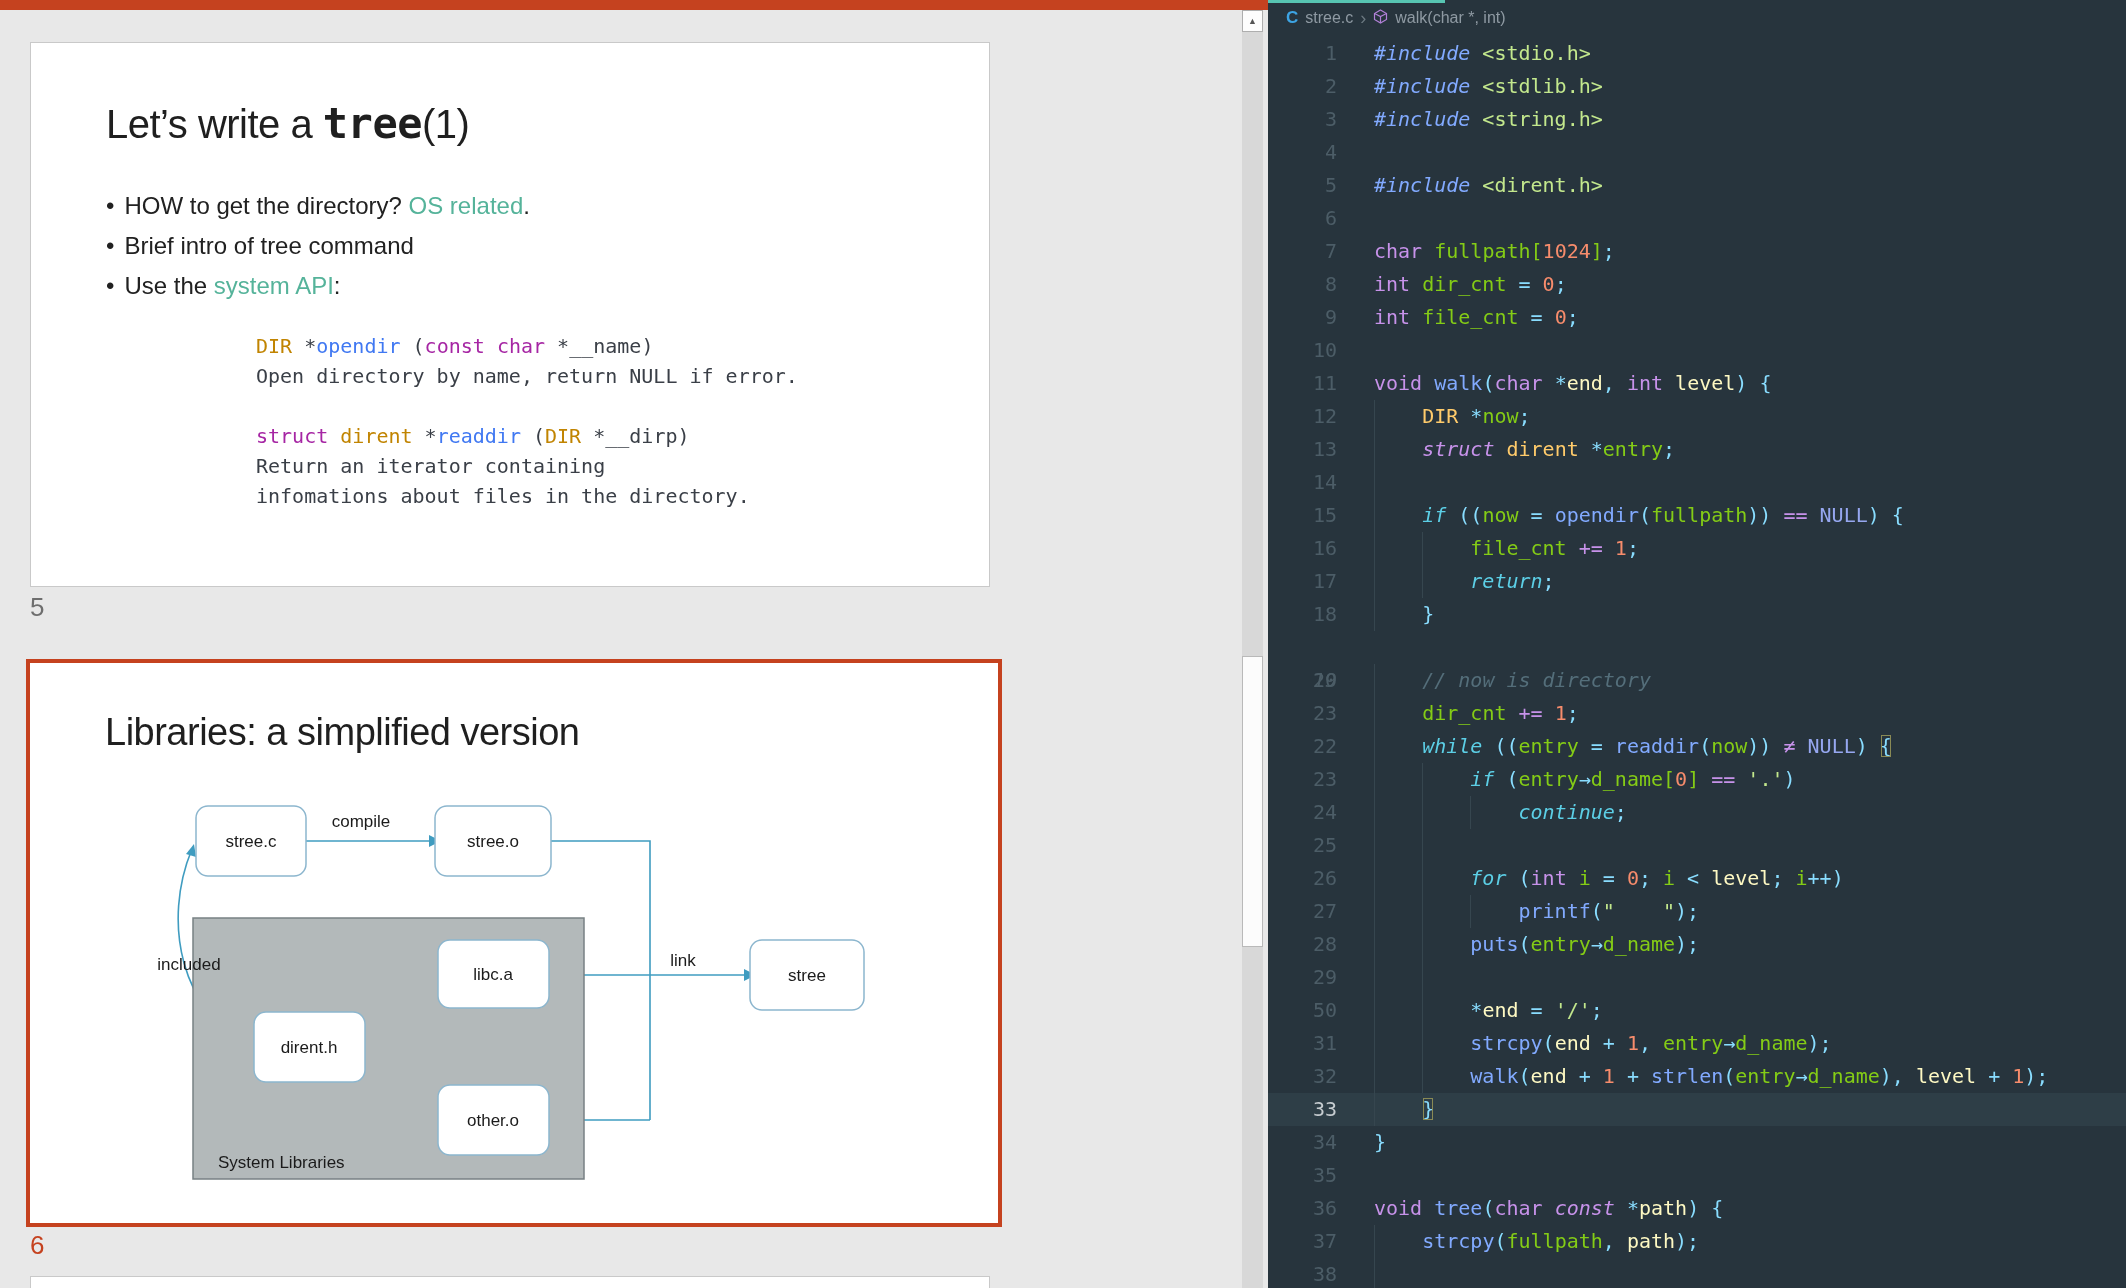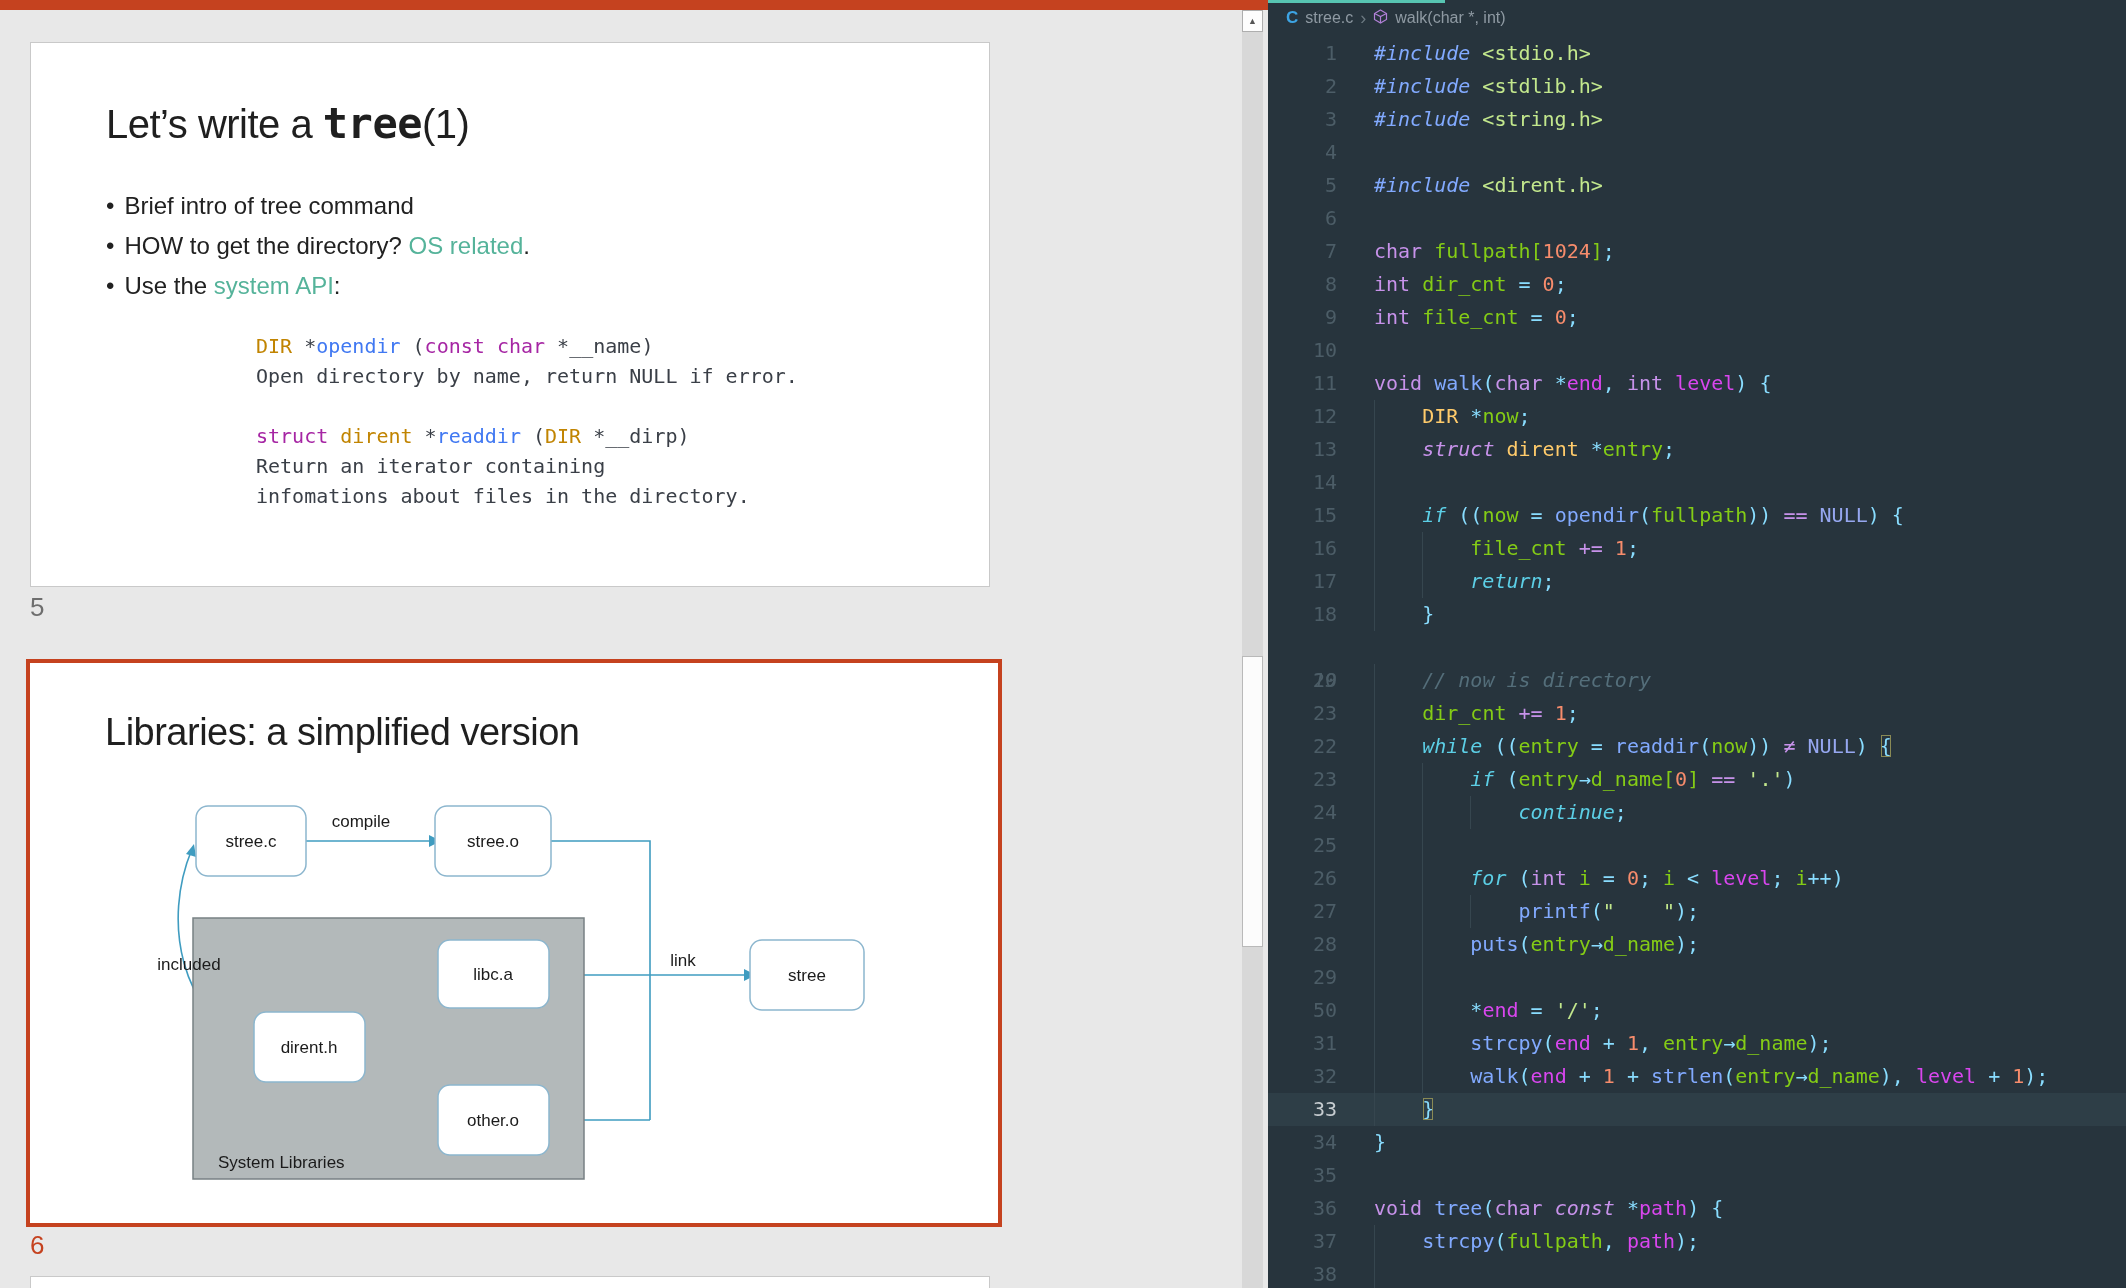--- a/index.html
+++ b/index.html
@@ -54,41 +54,41 @@
   .guide{position:absolute;top:0;width:1px;height:33px;background:#36464f;}
   .lt{position:absolute;left:106px;top:0;}
   .tk-pre{color:#82aaff;font-style:italic;}
   .tk-str{color:#c3e88d;}
   .tk-kw{color:#c792ea;}
   .tk-kwi{color:#c792ea;font-style:italic;}
   .tk-var{color:#84cc16;}
   .tk-num{color:#f78c6c;}
   .tk-pun{color:#89ddff;}
   .tk-fn{color:#82aaff;}
-  .tk-par{color:#d946ef;}
+  .tk-par{color:#fef9c3;}
   .tk-type{color:#ffcb6b;}
   .tk-ctl{color:#5ccfe6;font-style:italic;}
   .tk-op2{color:#c792ea;}
   .tk-null{color:#96a7f0;}
   .tk-cmt{color:#546e7a;font-style:italic;}
   .tk-pbx{color:#89ddff;outline:1px solid #8a8a55;outline-offset:-2px;}
 </style>
 </head>
 <body>
 
 <div id="app">
 
   <div id="left-pane">
     <div id="pp-topbar"></div>
 
     <div id="slide5" class="thumb">
       <div id="s5-title" class="s-title"><span>Let’s write a </span><span class="mono">tree</span><span>(1)</span></div>
       <ul id="s5-bullets">
+          <li><span class="dot">•</span><span class="">HOW to get the directory? </span><span class="tl">OS related</span><span class="">.</span></li>
           <li><span class="dot">•</span><span class="">Brief intro of tree command</span></li>
-          <li><span class="dot">•</span><span class="">HOW to get the directory? </span><span class="tl">OS related</span><span class="">.</span></li>
           <li><span class="dot">•</span><span class="">Use the </span><span class="tl">system API</span><span class="">:</span></li>
         </ul>
       <div id="s5-code"><div class="cl"><span class="st">DIR</span><span class="sp"> *</span><span class="sf">opendir</span><span class="sp"> (</span><span class="sk">const</span><span class="sp"> </span><span class="sk">char</span><span class="sp"> *__name)</span></div><div class="cl"><span class="sp">Open directory by name, return NULL if error.</span></div><div class="cl"></div><div class="cl"><span class="sk">struct</span><span class="sp"> </span><span class="st">dirent</span><span class="sp"> *</span><span class="sf">readdir</span><span class="sp"> (</span><span class="st">DIR</span><span class="sp"> *__dirp)</span></div><div class="cl"><span class="sp">Return an iterator containing</span></div><div class="cl"><span class="sp">infomations about files in the directory.</span></div></div>
     </div>
     <div id="num5" class="slide-num">5</div>
 
     <div id="slide6" class="thumb">
       <div id="s6-title" class="s-title">Libraries: a simplified version</div>
       <svg id="diagram" width="968" height="560" viewBox="0 0 968 560">
 

